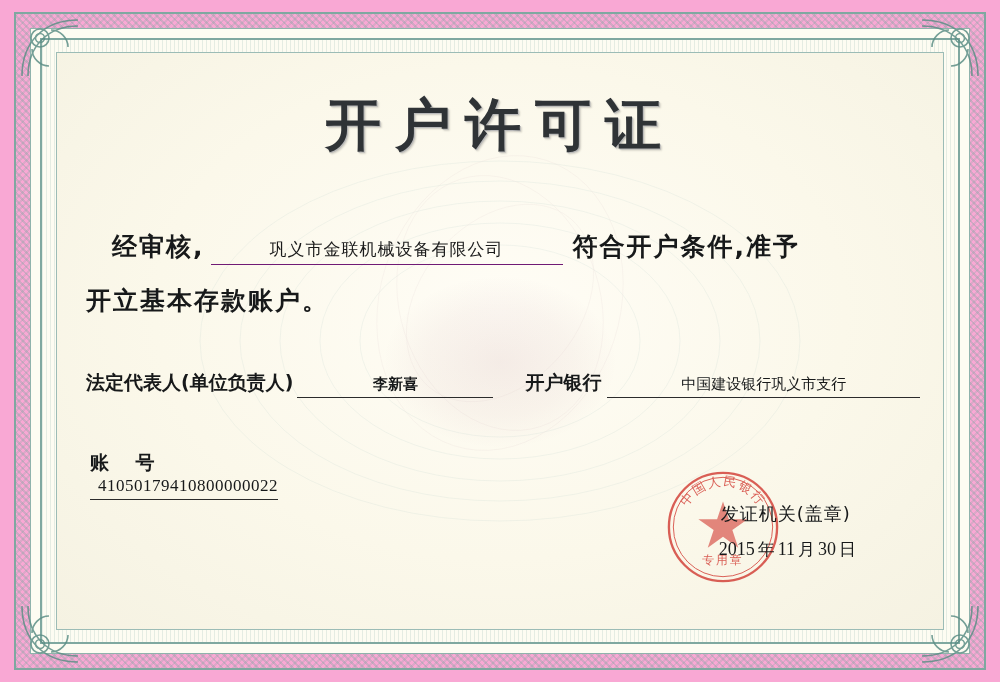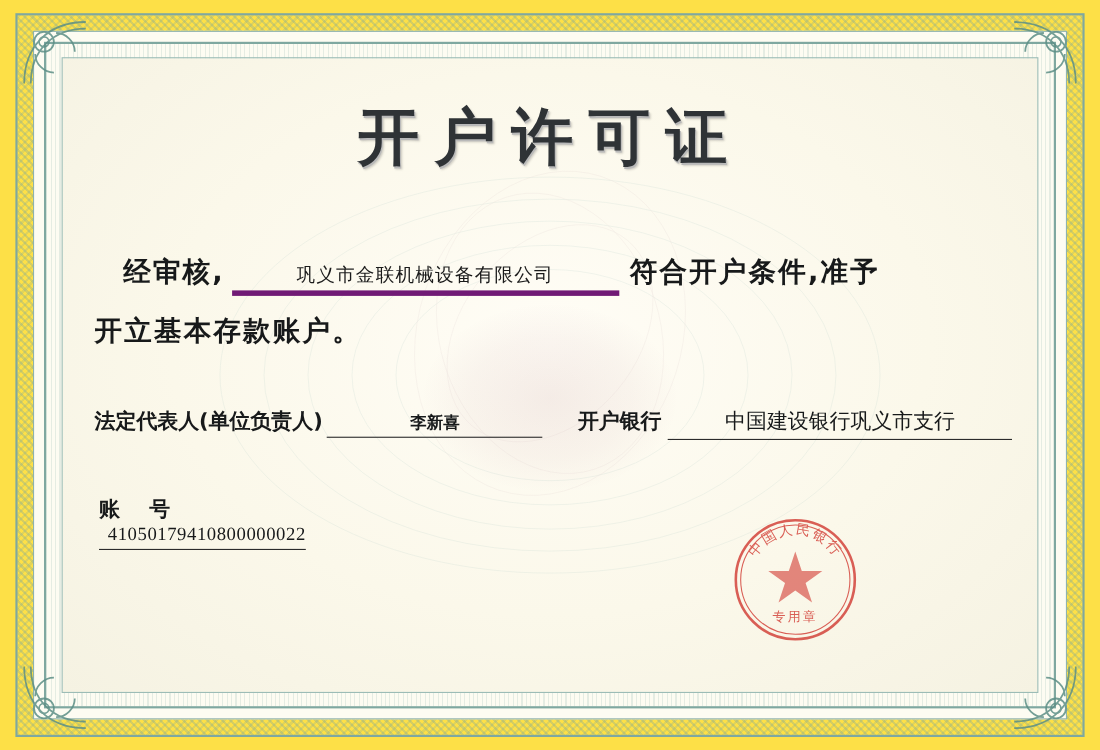--- a/index.html
+++ b/index.html
@@ -4,21 +4,21 @@
 <style>
   html, body {
     margin: 0;
     padding: 0;
     background: #ffffff;
   }
   #cert {
     position: relative;
     width: 1000px;
     height: 682px;
-    background: #fde047;
+    background: #f9a8d4;
     font-family: "Liberation Serif", serif;
     overflow: hidden;
   }
 
   
   .frame-outer {
     position: absolute;
     left: 14px; top: 12px; right: 14px; bottom: 12px;
     border: 2px solid #7fa8a0;
     background:
@@ -143,21 +143,21 @@
     font-size: 25px;
     font-weight: bold;
     color: #17191a;
     display: flex;
     align-items: baseline;
   }
   .body-line1 .lead { letter-spacing: 2px; }
   .fill-company {
     flex: 0 0 auto;
     width: 352px;
-    border-bottom: 5px solid #701a75;
+    border-bottom: 1px solid #701a75;
     text-align: center;
     font-family: "Liberation Serif", serif;
     font-weight: normal;
     font-size: 17px;
     letter-spacing: 1px;
     padding-bottom: 3px;
     margin: 0 6px;
     color: #1a1a1a;
   }
   .body-line1 .tail { letter-spacing: 2px; margin-left: 4px; }
@@ -197,21 +197,21 @@
     padding-bottom: 3px;
     margin: 0 4px;
   }
   .row-rep .lbl2 { white-space: nowrap; margin-left: 28px; }
   .fill-bank {
     flex: 1 1 auto;
     border-bottom: 1px solid #2b2b2b;
     text-align: center;
     font-family: "Liberation Serif", serif;
     font-weight: normal;
-    font-size: 19px;
+    font-size: 15px;
     padding-bottom: 3px;
     margin-left: 6px;
   }
 
   .row-acct {
     position: absolute;
     top: 398px;
     left: 30px;
     right: 24px;
     display: flex;
@@ -386,15 +386,21 @@
         <circle cx="60" cy="60" r="50.5" stroke-width="1"></circle>
       </g>
       <path d="M60 34 L66 52 L85 52 L69.5 63 L75.5 81 L60 70 L44.5 81 L50.5 63 L35 52 L54 52 Z" fill="#d0342c" opacity="0.75"></path>
       <path id="sealTop" d="M 18 60 A 42 42 0 0 1 102 60" fill="none"></path>
       <text fill="#d0342c" font-family="'DejaVu Sans', sans-serif" font-size="13" letter-spacing="2">
         <textPath href="#sealTop" startOffset="50%" text-anchor="middle">中国人民银行</textPath>
       </text>
       <text x="60" y="98" fill="#d0342c" font-family="'DejaVu Sans', sans-serif" font-size="12" letter-spacing="2" text-anchor="middle">专用章</text>
     </svg>
 
+    <div class="issuer-block">
+      <div class="issuer-line">发证机关(盖章)</div>
+      <div class="date-line">
+        <span class="num">2015</span><span>年</span><span class="num">11</span><span>月</span><span class="num">30</span><span>日</span>
+      </div>
+    </div>
 
   </div>
 </div>
 
 </body></html>

